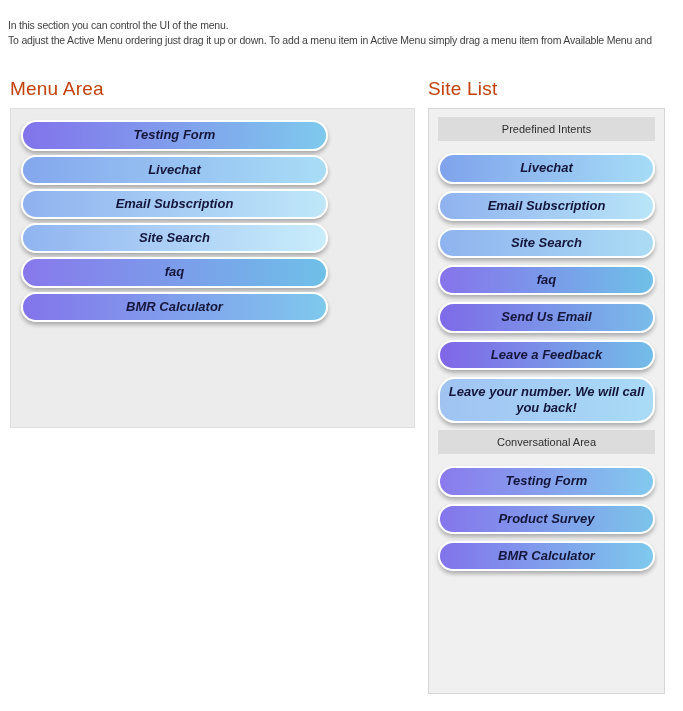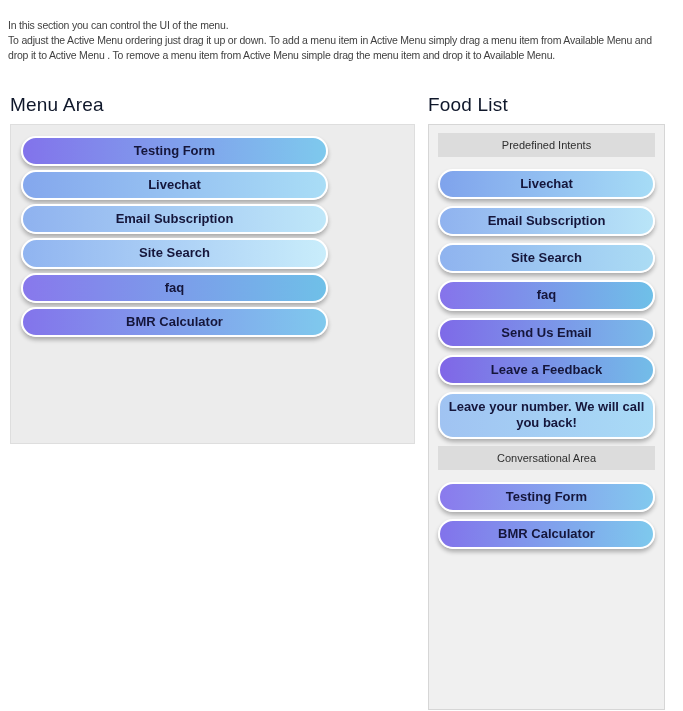--- a/index.html
+++ b/index.html
@@ -23,21 +23,21 @@
     gap: 13px;
     align-items: flex-start;
   }
   .col-left { width: 405px; flex: 0 0 405px; }
   .col-right { width: 243px; flex: 0 0 243px; }
   h2.panel-title {
     margin: 30px 0 8px 0;
     font-size: 19px;
     font-weight: 400;
     letter-spacing: 0.2px;
-    color: #0f172a;
+    color: #c2410c;
   }
   .panel {
     background: #ececec;
     border: 1px solid #dedede;
   }
   .menu-area-panel {
     width: 405px;
     height: 320px;
     padding: 11px 10px;
   }
@@ -55,20 +55,21 @@
     display: flex;
     align-items: center;
     justify-content: center;
     text-align: center;
     font-weight: bold;
     font-size: 13px;
     line-height: 1.25;
     color: #15163b;
     padding: 5px 6px;
     cursor: grab;
+    font-style: italic;
   }
   .menu-area-panel .pill {
     width: 307px;
     min-height: 30px;
     margin-bottom: 4px;
   }
   .menu-list-panel .pill {
     width: 100%;
     min-height: 29px;
     margin-bottom: 7px;
@@ -82,21 +83,20 @@
     margin: 4px 0 12px 0;
   }
   .section:first-child .section-header { margin-top: 0; }
 </style>
 </head>
 <body>
 
 <div class="intro">
   <div class="intro-line">In this section you can control the UI of the menu.</div>
   <div class="intro-line">To adjust the Active Menu ordering just drag it up or down. To add a menu item in Active Menu simply drag a menu item from Available Menu and</div>
-  <div class="intro-line">drop it to Active Menu . To remove a menu item from Active Menu simple drag the menu item and drop it to Available Menu.</div>
 </div>
 
 <div class="columns">
   <div class="col-left">
     <h2 class="panel-title">Menu Area</h2>
     <div class="panel menu-area-panel">
         <div class="pill" style="background: linear-gradient(to right, rgb(130, 115, 235), rgb(126, 201, 237));">
     <span>Testing Form</span>
   </div>
         <div class="pill" style="background: linear-gradient(to right, rgb(132, 167, 237), rgb(169, 221, 246));">
@@ -110,21 +110,21 @@
   </div>
         <div class="pill" style="background: linear-gradient(to right, rgb(136, 120, 236), rgb(111, 192, 232));">
     <span>faq</span>
   </div>
         <div class="pill" style="background: linear-gradient(to right, rgb(131, 116, 235), rgb(127, 201, 237));">
     <span>BMR Calculator</span>
   </div>
       </div>
   </div>
   <div class="col-right">
-    <h2 class="panel-title">Food List</h2>
+    <h2 class="panel-title">Site List</h2>
     <div class="panel menu-list-panel">
         <div class="section">
     <div class="section-header">Predefined Intents</div>
     <div>
             <div class="pill" style="background: linear-gradient(to right, rgb(127, 163, 236), rgb(166, 220, 246));">
     <span>Livechat</span>
   </div>
             <div class="pill" style="background: linear-gradient(to right, rgb(143, 178, 239), rgb(185, 229, 248));">
     <span>Email Subscription</span>
   </div>
@@ -133,30 +133,33 @@
   </div>
             <div class="pill" style="background: linear-gradient(to right, rgb(134, 115, 235), rgb(111, 192, 232));">
     <span>faq</span>
   </div>
             <div class="pill" style="background: linear-gradient(to right, rgb(126, 106, 232), rgb(121, 188, 233));">
     <span>Send Us Email</span>
   </div>
             <div class="pill" style="background: linear-gradient(to right, rgb(128, 102, 231), rgb(115, 189, 232));">
     <span>Leave a Feedback</span>
   </div>
-            <div class="pill" style="background: linear-gradient(to right, rgb(160, 195, 242), rgb(169, 219, 246)); border-radius: 15px;">
+            <div class="pill" style="background: linear-gradient(to right, rgb(160, 195, 242), rgb(169, 219, 246));">
     <span>Leave your number. We will call you back!</span>
   </div>
           </div>
   </div>
         <div class="section">
     <div class="section-header">Conversational Area</div>
     <div>
             <div class="pill" style="background: linear-gradient(to right, rgb(138, 122, 237), rgb(130, 201, 238));">
     <span>Testing Form</span>
+  </div>
+            <div class="pill" style="background: linear-gradient(to right, rgb(133, 117, 236), rgb(124, 196, 234));">
+    <span>Product Survey</span>
   </div>
             <div class="pill" style="background: linear-gradient(to right, rgb(130, 115, 235), rgb(126, 201, 237));">
     <span>BMR Calculator</span>
   </div>
           </div>
   </div>
       </div>
   </div>
 </div>
 

